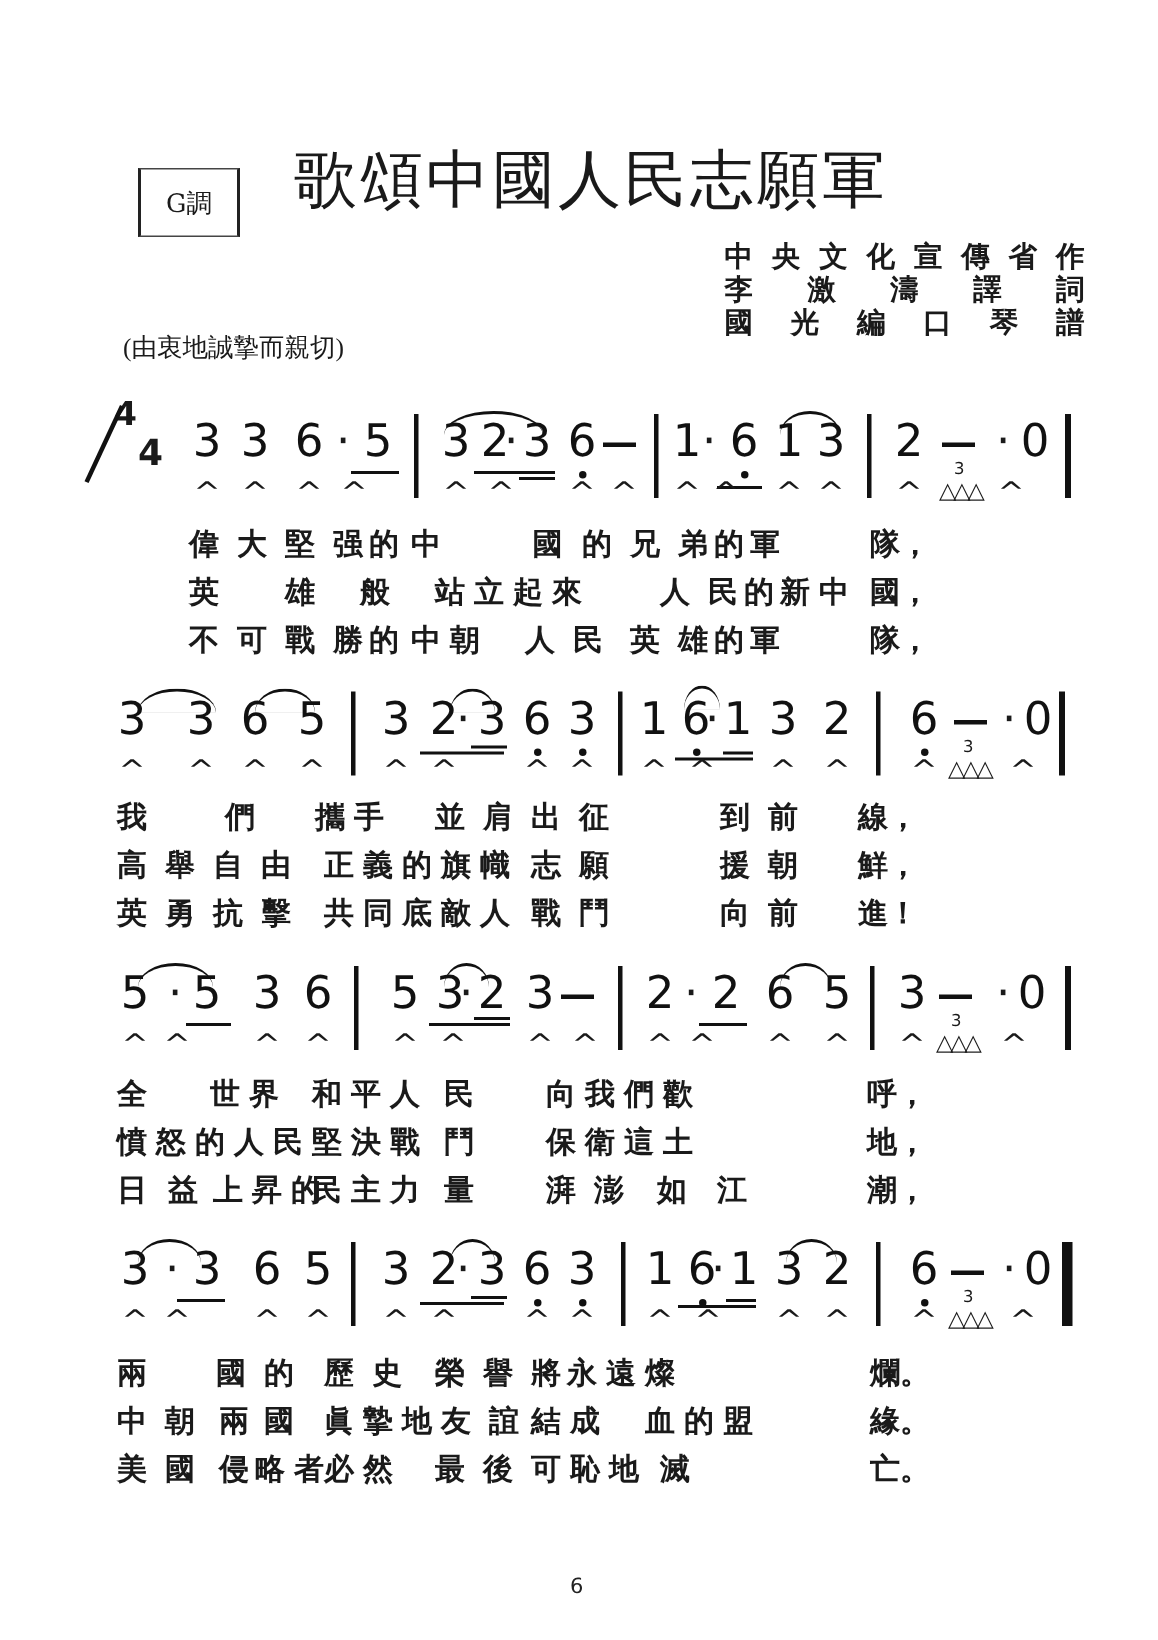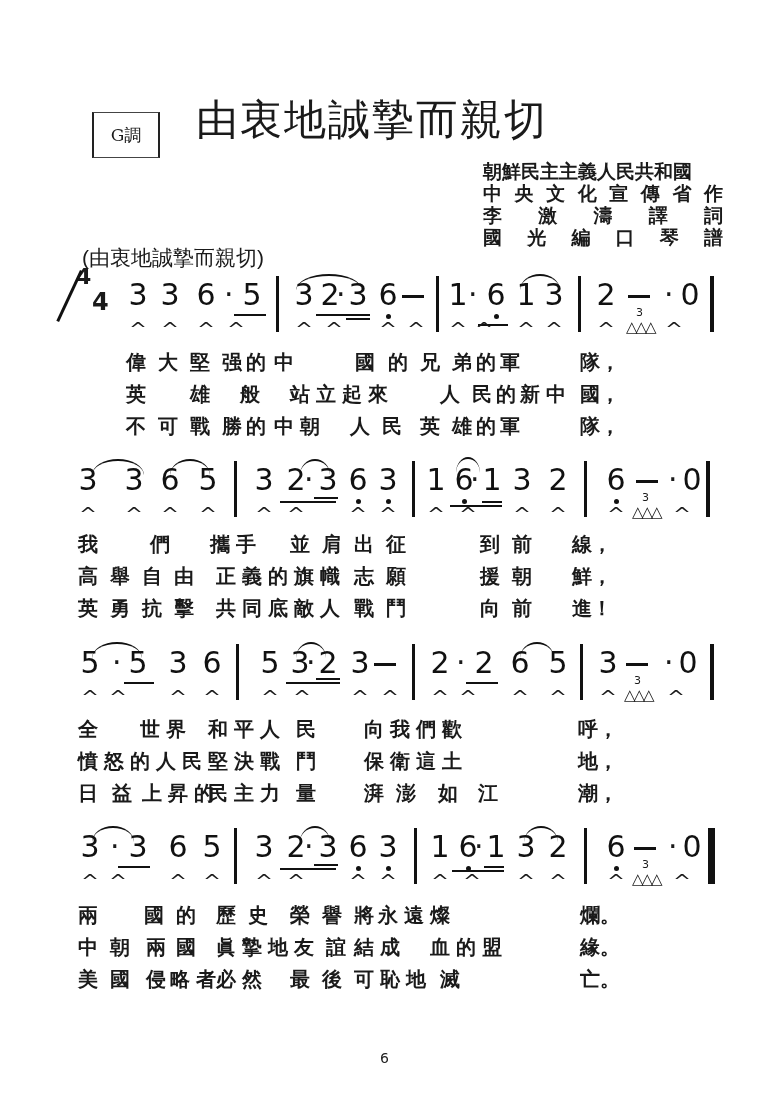--- a/index.html
+++ b/index.html
@@ -20,22 +20,22 @@
     font-size: 42px; letter-spacing: 2px; font-weight: normal;
     font-family: "DejaVu Serif", "Liberation Serif", serif;
   }
   .credits {
     position: absolute; left: 483px; top: 160px; width: 240px;
     font-size: 19px; font-weight: bold; line-height: 22px;
     font-family: "DejaVu Sans", sans-serif;
   }
   .credits div { display: flex; justify-content: space-between; }
   .expression {
-    position: absolute; left: 82px; top: 244px;
-    font-size: 21px; font-family: Liberation Sans, sans-serif;
+    position: absolute; left: 82px; top: 220px;
+    font-size: 17px; font-family: Liberation Serif, serif;
   }
   .timesig {
     position: absolute; left: 74px; top: 264px; width: 40px; height: 60px;
     font-family: "DejaVu Sans", sans-serif; font-weight: bold;
   }
   .timesig .num { position: absolute; left: 2px; top: 0; font-size: 22px; }
   .timesig .den { position: absolute; left: 18px; top: 24px; font-size: 24px; }
   .timesig .slash {
     position: absolute; left: 6px; top: 6px; width: 3px; height: 56px;
     background: #111; transform: rotate(25deg); transform-origin: top left;
@@ -85,26 +85,23 @@
     position: absolute; left: 380px; top: 1050px; font-size: 14px;
     font-family: "DejaVu Sans", sans-serif; color: #222;
   }
 </style>
 </head>
 <body>
 
 <div class="key-box">
   <span>G調</span>
 </div>
-<div class="title">由衷地誠摯而親切</div>
+<div class="title">歌頌中國人民志願軍</div>
 
 <div class="credits">
-  <div>
-      <span>朝鮮民主主義人民共和國</span>
-    </div>
   <div id="credit1">
       <span>中</span>
       <span>央</span>
       <span>文</span>
       <span>化</span>
       <span>宣</span>
       <span>傳</span>
       <span>省</span>
       <span>作</span>
     </div>

